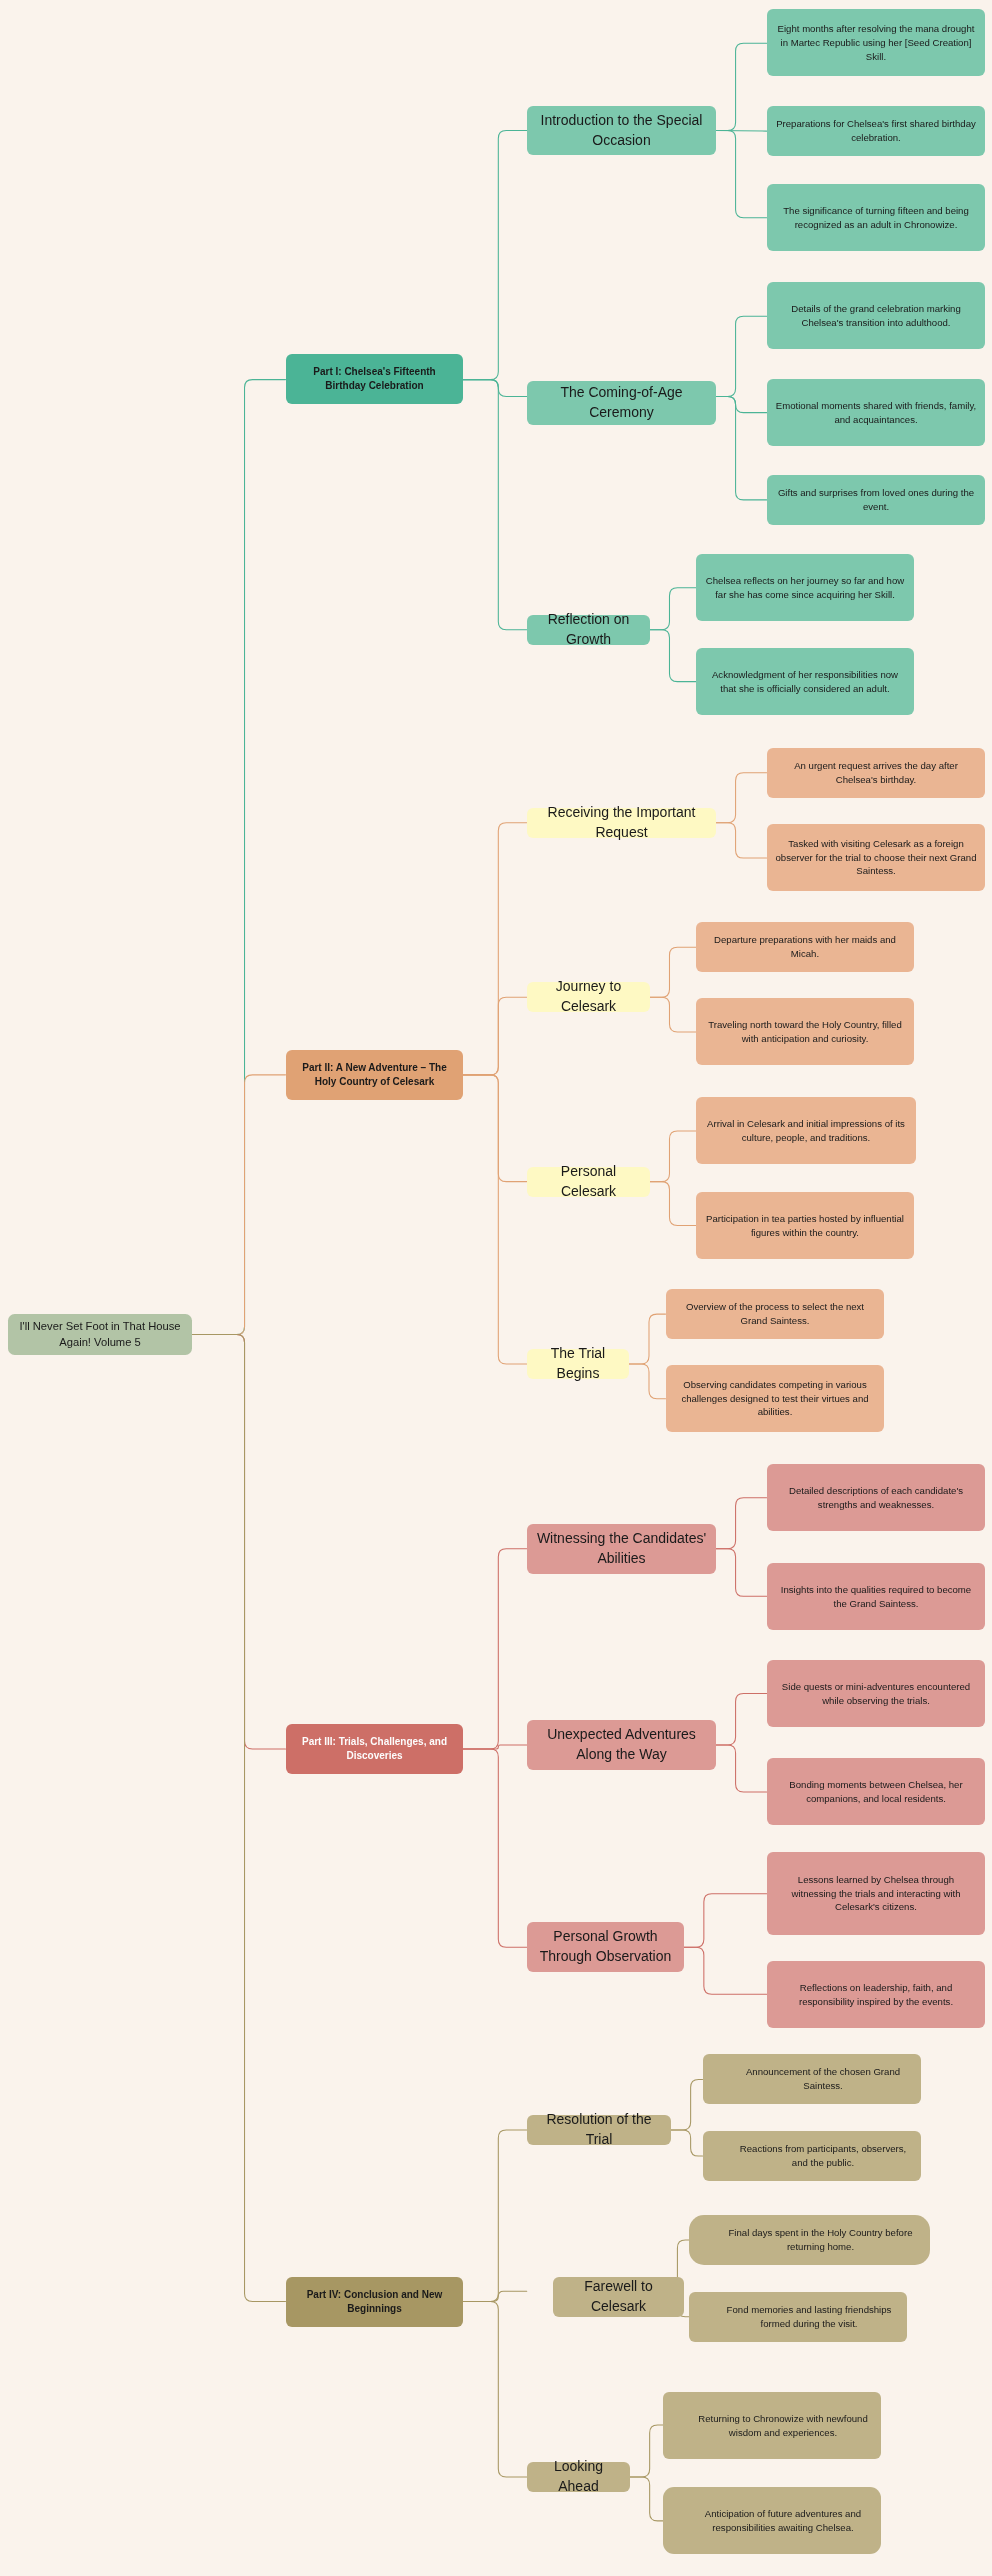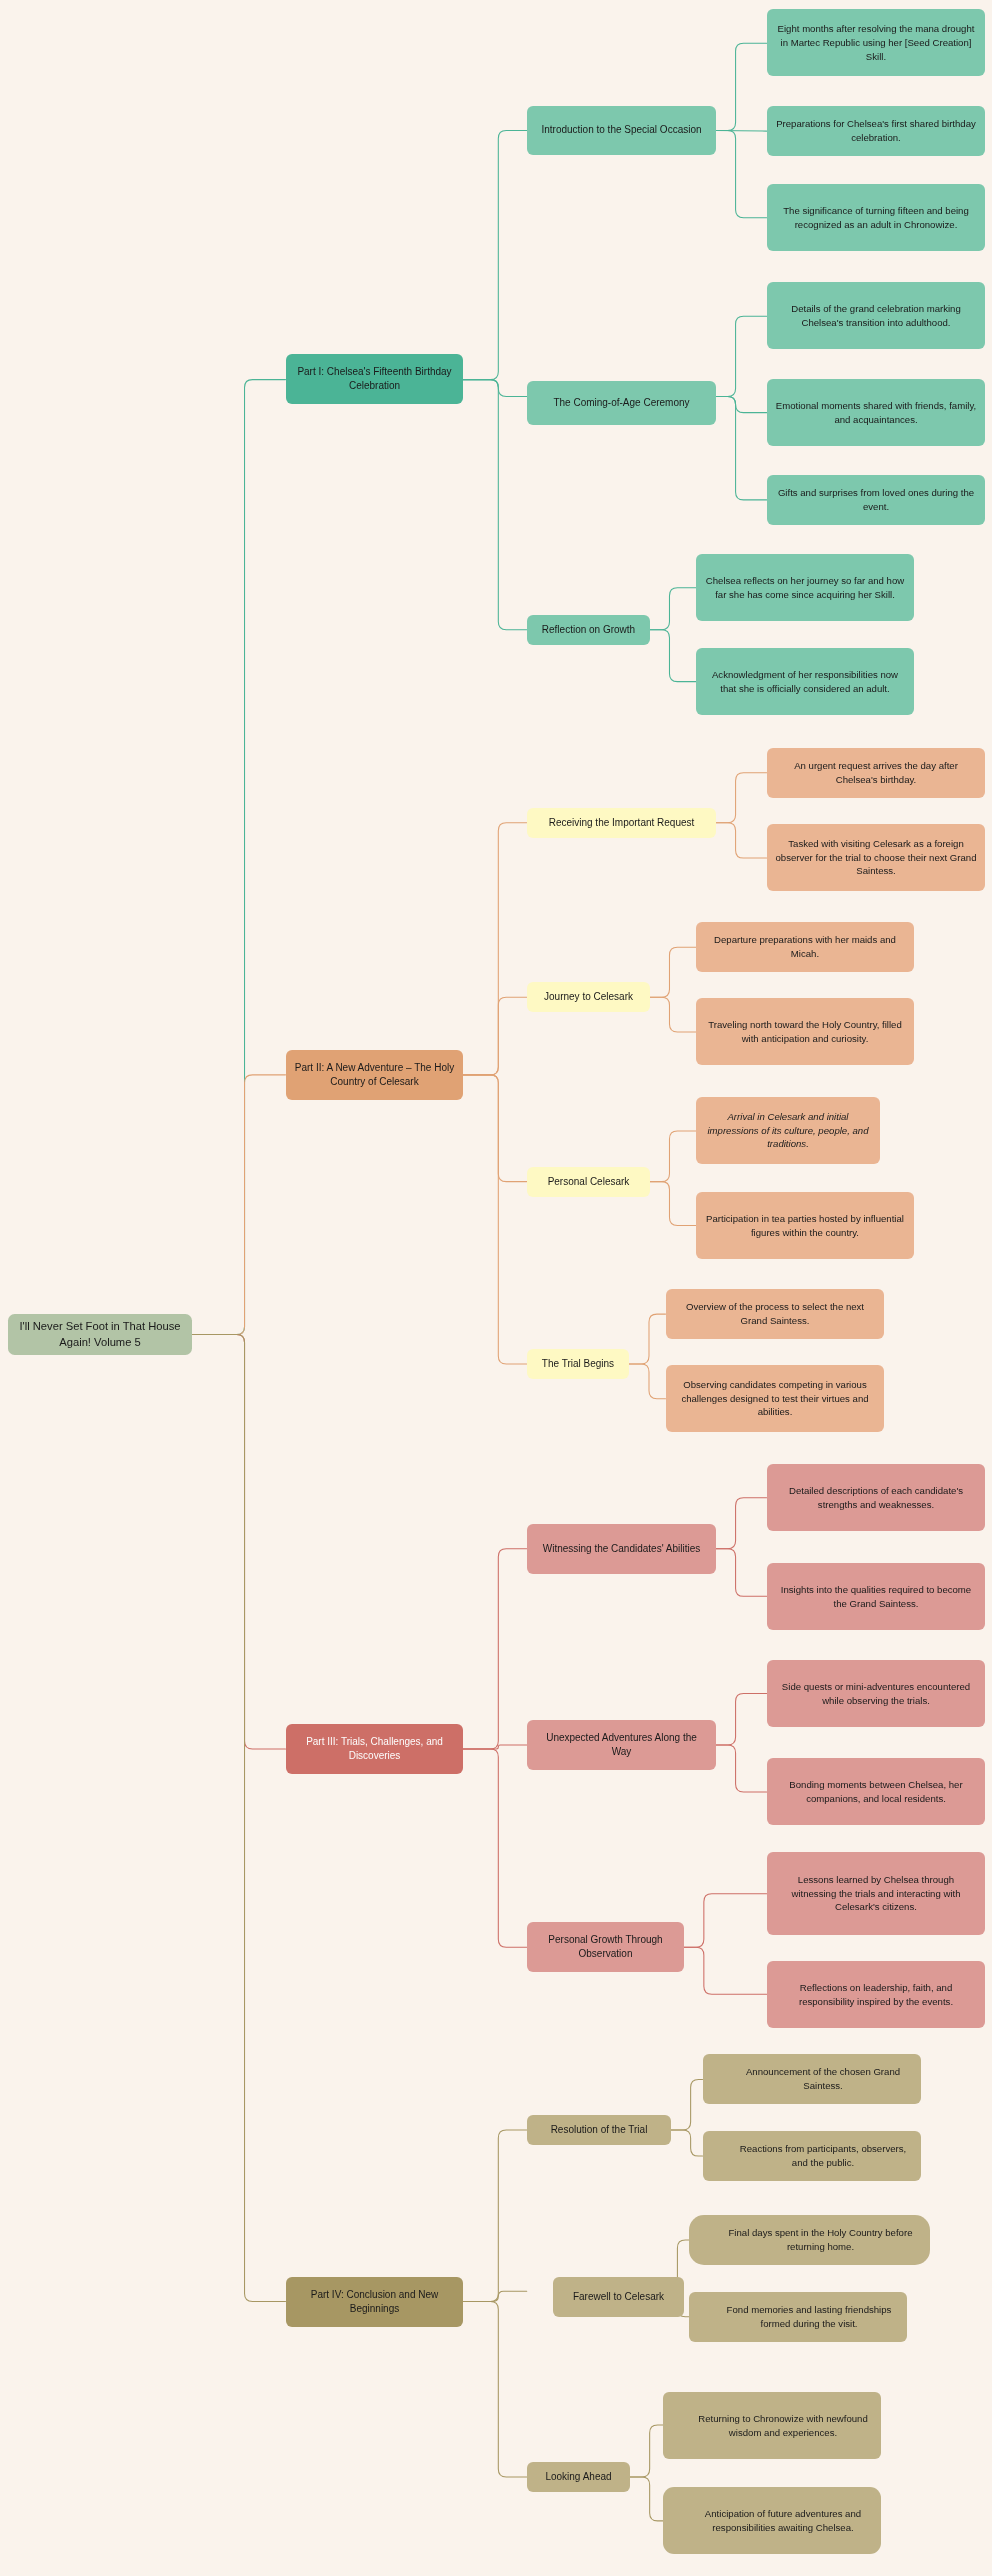--- a/index.html
+++ b/index.html
@@ -56,22 +56,22 @@
   
   .br-red .lvl1{background:#cd6f67;color:#fdfdfd;}
   .br-red .lvl2{background:#dc9a95;}
   .br-red .lvl3{background:#dc9a95;}
 
   
   .br-khaki .lvl1{background:#a79763;}
   .br-khaki .lvl2{background:#bfb288;}
   .br-khaki .lvl3{background:#bfb288;padding-left:30px;}
 
-  .lvl1{font-size:10px;}
-  .lvl2{font-size:10px;align-items:center;}
+  .lvl1{font-size:10px;font-weight:bold;}
+  .lvl2{font-size:14px;align-items:center;}
   .lvl3{font-size:9.6px;}
 </style>
 </head>
 <body>
 
 <div id="map">
   <svg id="links" viewBox="0 0 1501 3897" width="992" height="2576">
       <path d="M 290 2019 L 358 2019 Q 370 2019 370 2007 L 370 586 Q 370 574 382 574 L 432 574" fill="none" stroke="#4bb496" stroke-width="1.6" stroke-linecap="round"></path>
       <path d="M 700 574 L 742 574 Q 754 574 754 562 L 754 209 Q 754 197 766 197 L 797 197" fill="none" stroke="#4bb496" stroke-width="1.6" stroke-linecap="round"></path>
       <path d="M 1083 197 L 1101 197 Q 1113 197 1113 185 L 1113 77 Q 1113 65 1125 65 L 1160 65" fill="none" stroke="#4bb496" stroke-width="1.6" stroke-linecap="round"></path>
@@ -186,21 +186,21 @@
     <div class="node lvl3" style="left:696px; top:922px; width:218px; height:50px;">
       <span>Departure preparations with her maids and Micah.</span>
     </div>
     <div class="node lvl3" style="left:696px; top:998px; width:218px; height:67px;">
       <span>Traveling north toward the Holy Country, filled with anticipation and curiosity.</span>
     </div>
 
     <div class="node lvl2" style="left:527px; top:1167px; width:123px; height:30px;">
       <span>Personal Celesark</span>
     </div>
-    <div class="node lvl3" style="left:696px; top:1097px; width:184px; height:67px;font-style:italic;">
+    <div class="node lvl3" style="left:696px; top:1097px; width:220px; height:67px;">
       <span>Arrival in Celesark and initial impressions of its culture, people, and traditions.</span>
     </div>
     <div class="node lvl3" style="left:696px; top:1192px; width:218px; height:67px;">
       <span>Participation in tea parties hosted by influential figures within the country.</span>
     </div>
 
     <div class="node lvl2" style="left:527px; top:1349px; width:102px; height:30px;">
       <span>The Trial Begins</span>
     </div>
     <div class="node lvl3" style="left:666px; top:1289px; width:218px; height:50px;">

